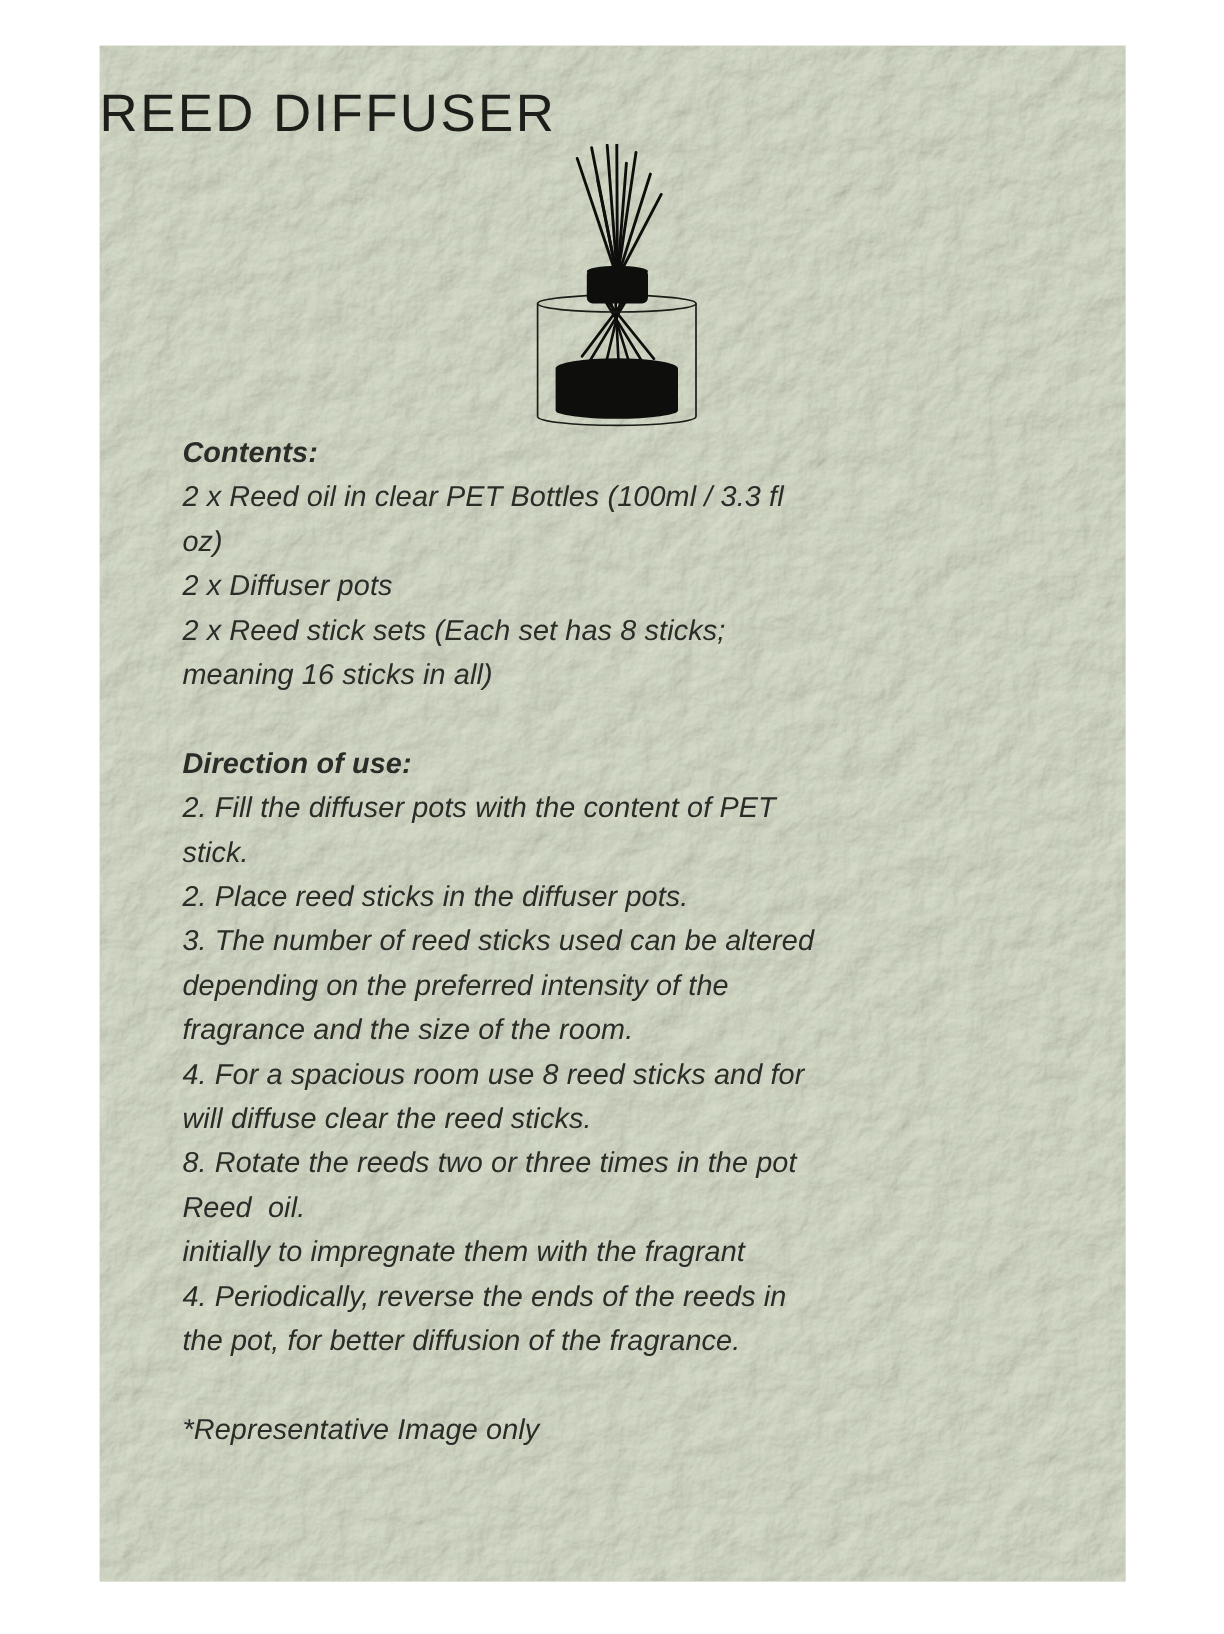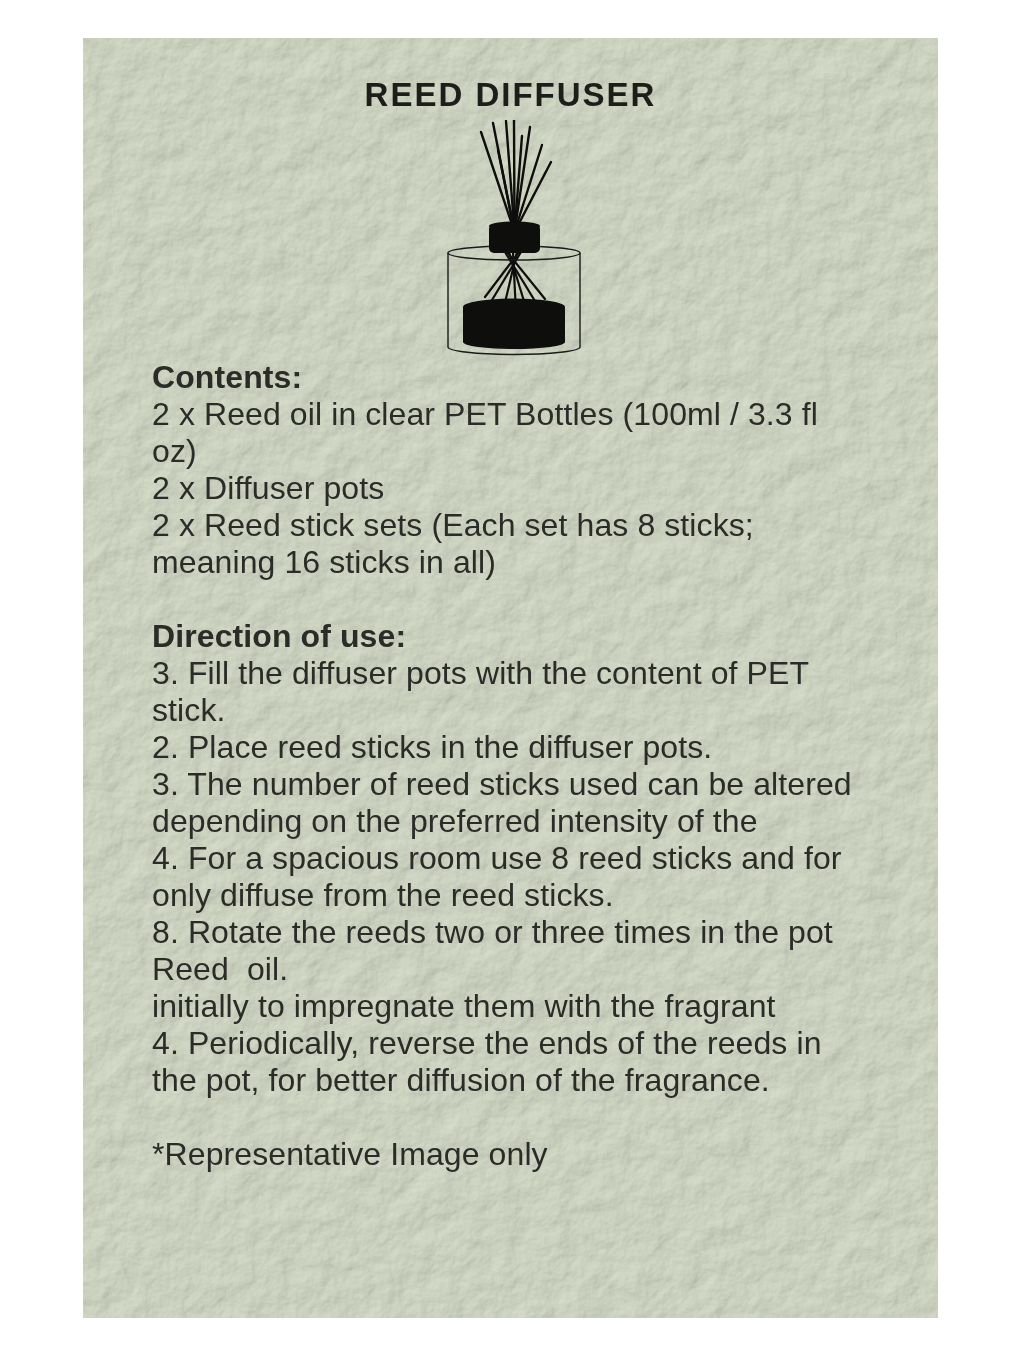--- a/index.html
+++ b/index.html
@@ -40,24 +40,23 @@
     top: 0;
     width: 855px;
     height: 1280px;
   }
   .title {
     position: absolute;
     left: 0;
     right: 0;
     top: 38px;
     margin: 0;
-    text-align: center;
-    font-size: 33px;
+    font-size: 44px;
     line-height: 37px;
-    font-weight: bold;
+    font-weight: normal;
     letter-spacing: 2px;
     color: #1d1d1a;
   }
   .diffuser {
     position: absolute;
     left: 362px;
     top: 82px;
     width: 144px;
     height: 236px;
     display: block;
@@ -65,23 +64,24 @@
   .text-col {
     position: absolute;
     left: 69px;
     top: 321px;
     width: 745px;
     color: #2b2b28;
   }
   .line {
     height: 37px;
     line-height: 37px;
-    font-size: 32px;
+    font-size: 24px;
     white-space: pre;
     letter-spacing: 0.1px;
+    font-style: italic;
   }
   .line.bold { font-weight: bold; }
   .line.spacer { height: 37px; }
 </style>
 </head>
 <body>
 
 <div class="page">
   <div class="card">
 
@@ -142,27 +142,28 @@
         <div>
             <div class="line">2 x Reed oil in clear PET Bottles (100ml / 3.3 fl</div>
             <div class="line">oz)</div>
             <div class="line">2 x Diffuser pots</div>
             <div class="line">2 x Reed stick sets (Each set has 8 sticks;</div>
             <div class="line">meaning 16 sticks in all)</div>
           </div>
         <div class="line spacer"></div>
         <div class="line bold">Direction of use:</div>
         <div>
-            <div class="line">3. Fill the diffuser pots with the content of PET</div>
+            <div class="line">2. Fill the diffuser pots with the content of PET</div>
             <div class="line">stick.</div>
             <div class="line">2. Place reed sticks in the diffuser pots.</div>
             <div class="line">3. The number of reed sticks used can be altered</div>
             <div class="line">depending on the preferred intensity of the</div>
+            <div class="line">fragrance and the size of the room.</div>
             <div class="line">4. For a spacious room use 8 reed sticks and for</div>
-            <div class="line">only diffuse from the reed sticks.</div>
+            <div class="line">will diffuse clear the reed sticks.</div>
             <div class="line">8. Rotate the reeds two or three times in the pot</div>
             <div class="line">Reed  oil.</div>
             <div class="line">initially to impregnate them with the fragrant</div>
             <div class="line">4. Periodically, reverse the ends of the reeds in</div>
             <div class="line">the pot, for better diffusion of the fragrance.</div>
           </div>
         <div class="line spacer"></div>
         <div class="line">*Representative Image only</div>
       </div>
 

